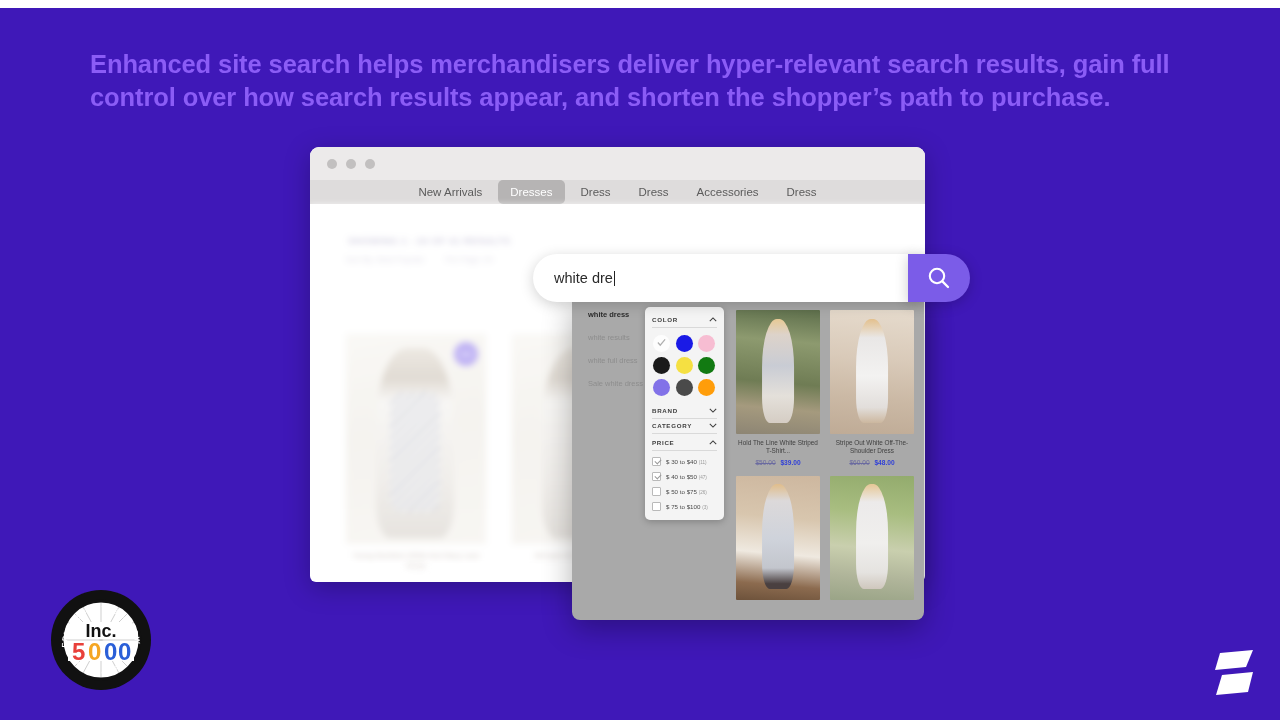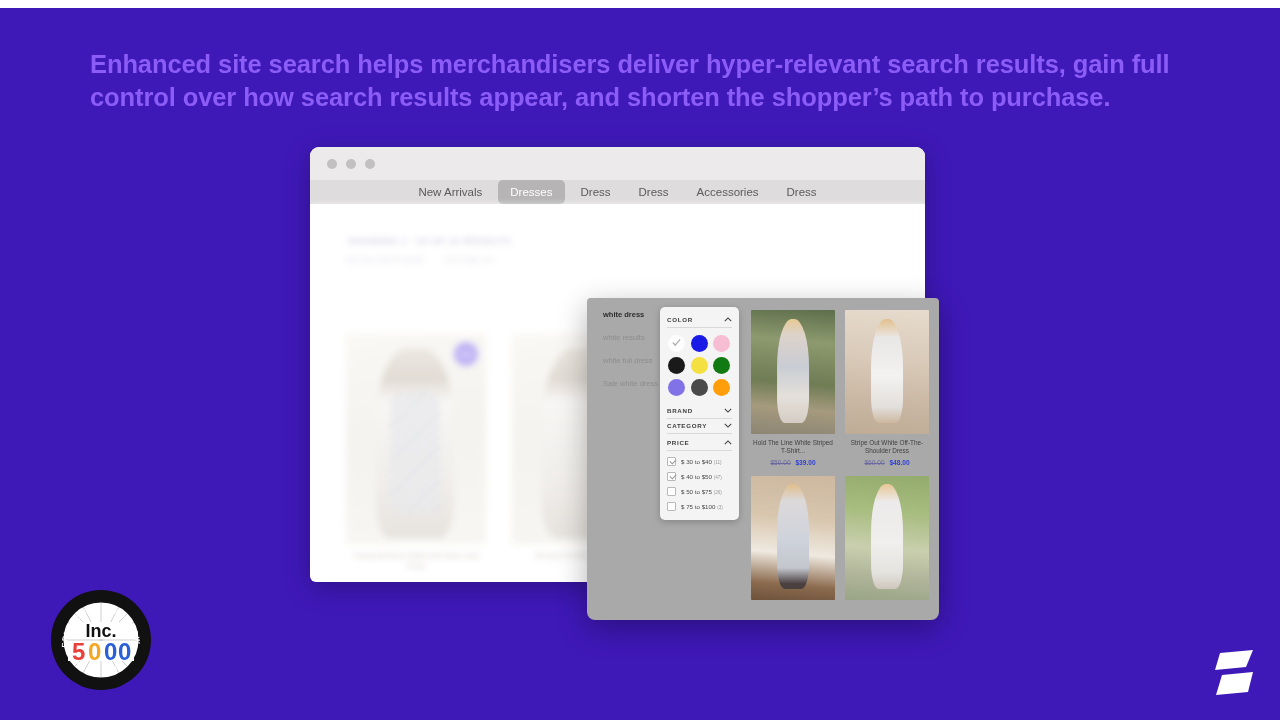--- a/index.html
+++ b/index.html
@@ -151,21 +151,21 @@
     width: 62px; height: 48px;
     background: #7b5ce8;
     border-radius: 0 24px 24px 0;
     display: flex; align-items: center; justify-content: center;
     box-shadow: 0 3px 14px rgba(0,0,0,0.2);
   }
   .mag { width: 26px; height: 26px; }
 
   
   .results {
-    position: absolute; left: 587px; top: 298px;
+    position: absolute; left: 572px; top: 298px;
     width: 352px; height: 322px;
     background: #a9a9a9;
     border-radius: 4px 4px 8px 8px;
     box-shadow: 0 9px 30px rgba(0,0,0,0.3);
     overflow: hidden;
   }
   .suggestions {
     position: absolute; left: 16px; top: 12px;
     width: 62px;
   }
@@ -449,20 +449,32 @@
           </div>
       </div>
       <div class="rcard">
         <div class="rimg d">
             <div class="figure"></div>
           </div>
       </div>
     </div>
   </div>
 
+  <div class="searchwrap">
+    <div class="search-field">
+      <span class="search-text" title="Search products">white dre</span>
+        <span class="caret"></span>
+    </div>
+    <div class="search-btn">
+      <svg class="mag" viewBox="0 0 26 26">
+        <circle cx="11" cy="11" r="7.2" fill="none" stroke="#ffffff" stroke-width="2.1"></circle>
+        <line x1="16.4" y1="16.4" x2="22" y2="22" stroke="#ffffff" stroke-width="2.3" stroke-linecap="round"></line>
+      </svg>
+    </div>
+  </div>
 
   <div class="inc">
     <svg viewBox="0 0 102 102" width="102" height="102">
       <defs>
         <path id="arcTop" d="M 17,56 A 34,34 0 0 1 85,56"></path>
         <path id="arcBot" d="M 19,54 A 32,32 0 0 0 83,54"></path>
       </defs>
       <circle cx="51" cy="51" r="50" fill="#111111"></circle>
       <circle cx="51" cy="51" r="39" fill="#ffffff"></circle>
       <g stroke="#cfcfcf" stroke-width="1">

